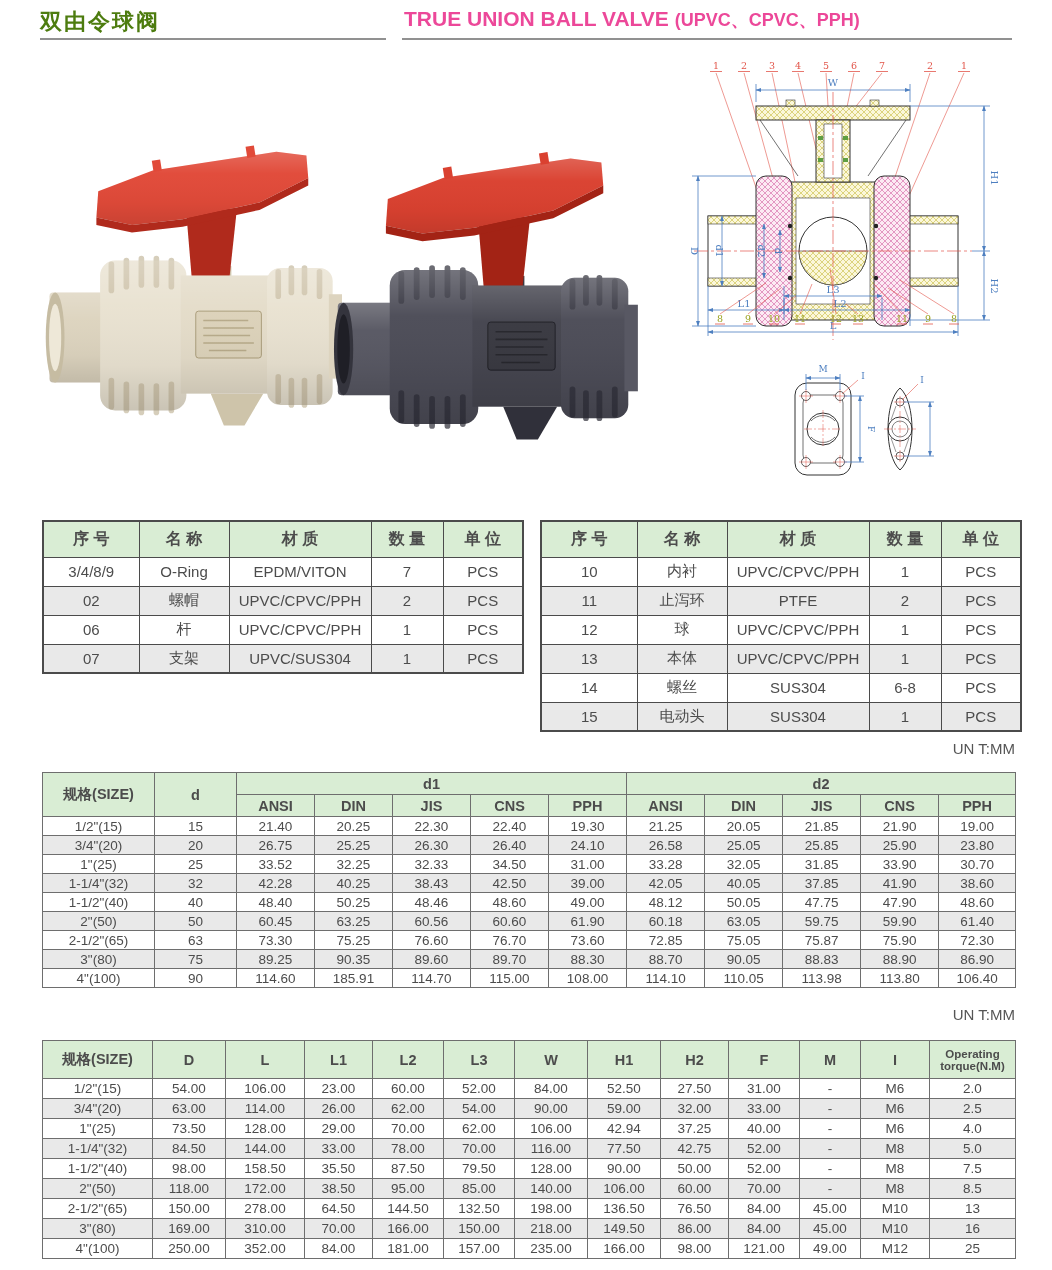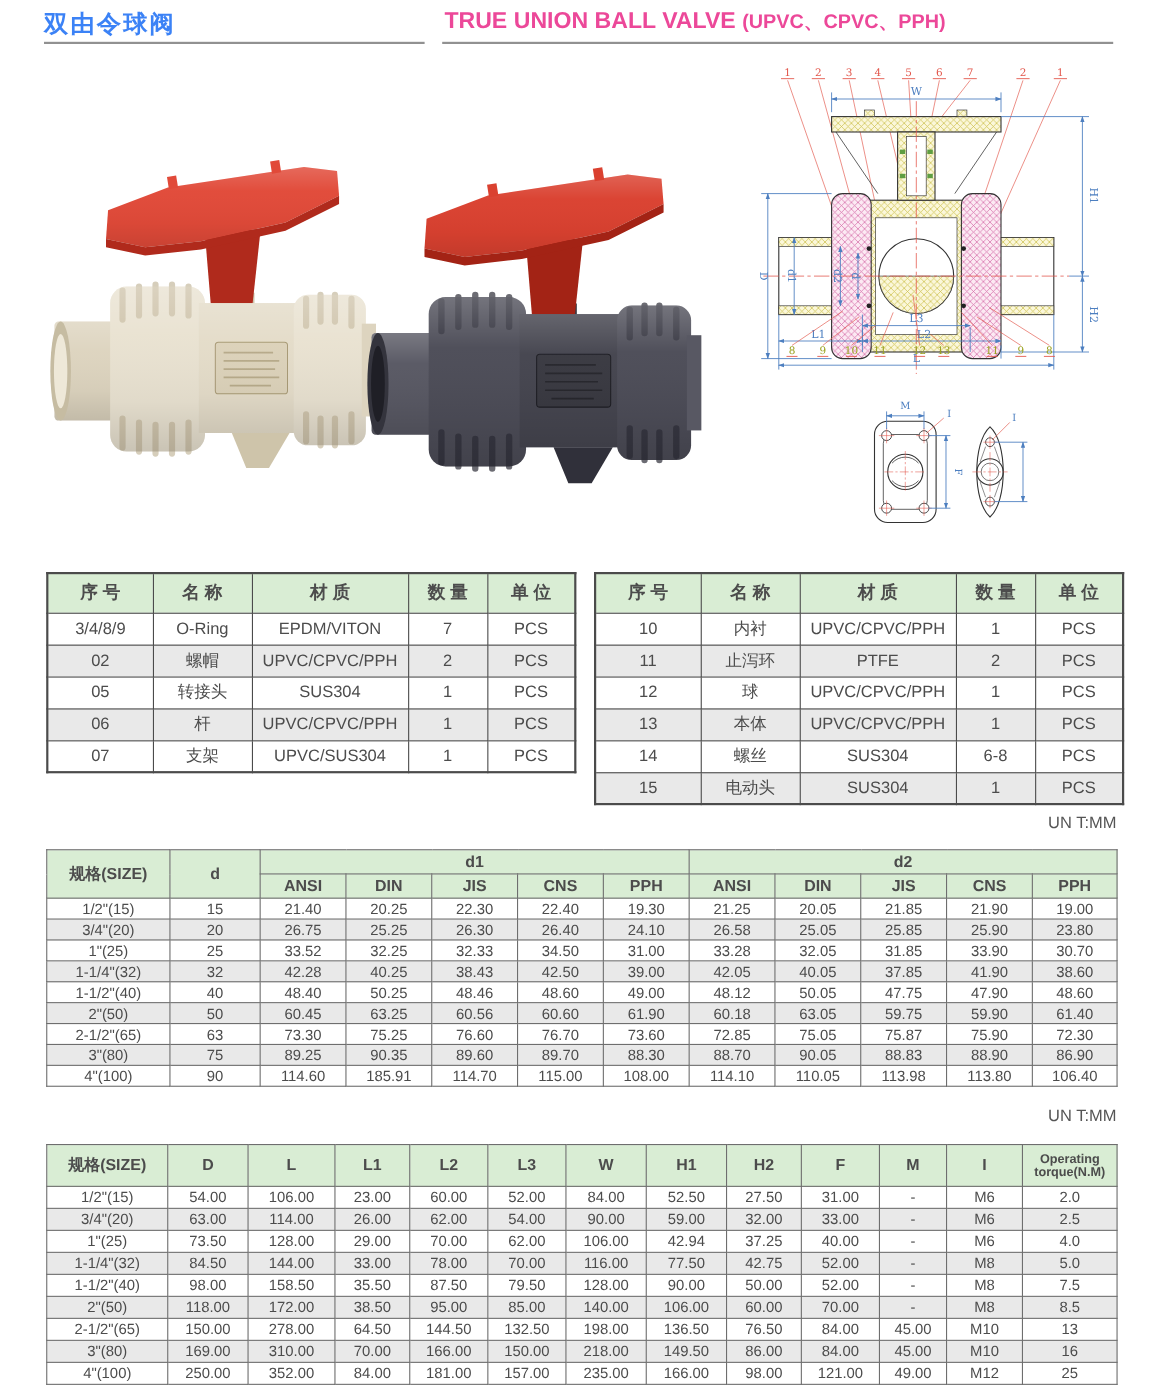--- a/index.html
+++ b/index.html
@@ -1,21 +1,21 @@
 <!DOCTYPE html>
 <html><head>
 <meta charset="utf-8">
 <style>
   *{box-sizing:border-box;margin:0;padding:0}
   html,body{background:#fff}
   body{width:1052px;font-family:"Liberation Sans",sans-serif;color:#4f4f4f}
   .page{position:relative;width:1052px;height:1270px;background:#fff;overflow:hidden}
 
   
-  .title-cn{position:absolute;left:40px;top:7px;font-size:22px;font-weight:bold;color:#3b82f6;letter-spacing:2px}
+  .title-cn{position:absolute;left:40px;top:7px;font-size:22px;font-weight:bold;color:#4d7c0f;letter-spacing:2px}
   .title-en{position:absolute;left:404px;top:7px;font-size:21px;font-weight:bold;color:#ec4899;white-space:nowrap}
   .title-en .suffix{font-size:18px}
   .rule{position:absolute;height:2px;background:#919191}
   .rule-cn{left:40px;top:38px;width:346px}
   .rule-en{left:402px;top:38px;width:610px}
 
   
   .fig{position:absolute}
   .fig-valve-light{left:42px;top:116px;width:300px;height:319px}
   .fig-valve-dark{left:330px;top:122px;width:308px;height:327px}
@@ -322,27 +322,20 @@
           <td>O-Ring</td>
           <td>EPDM/VITON</td>
           <td>7</td>
           <td>PCS</td>
         </tr>
         <tr>
           <td>02</td>
           <td>螺帽</td>
           <td>UPVC/CPVC/PPH</td>
           <td>2</td>
-          <td>PCS</td>
-        </tr>
-        <tr>
-          <td>05</td>
-          <td>转接头</td>
-          <td>SUS304</td>
-          <td>1</td>
           <td>PCS</td>
         </tr>
         <tr>
           <td>06</td>
           <td>杆</td>
           <td>UPVC/CPVC/PPH</td>
           <td>1</td>
           <td>PCS</td>
         </tr>
         <tr>

